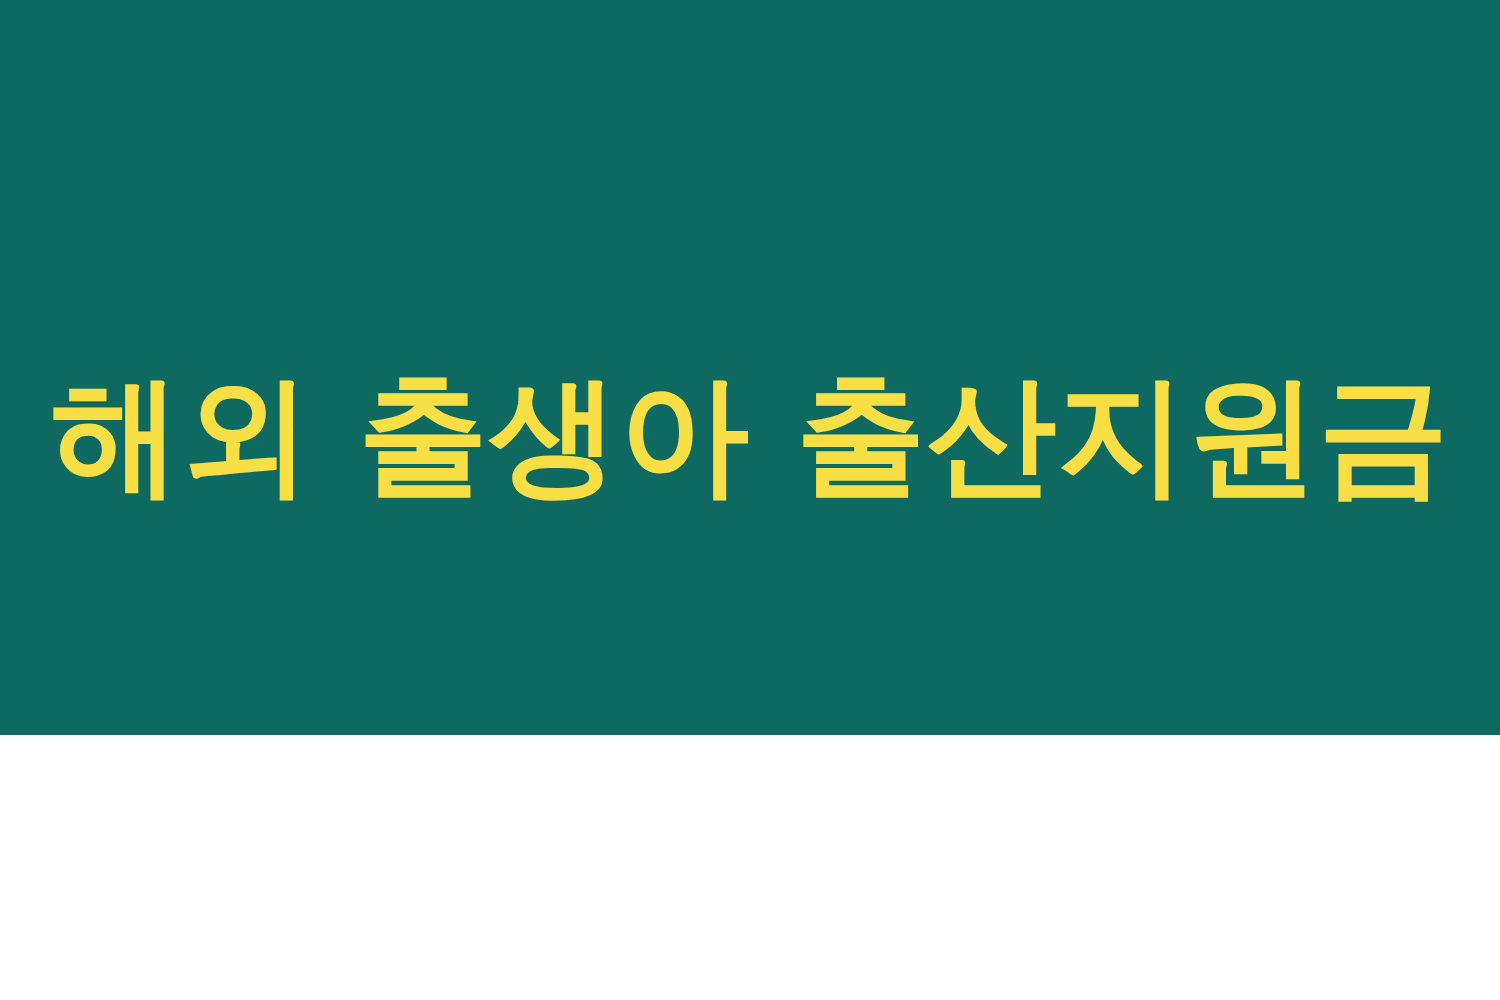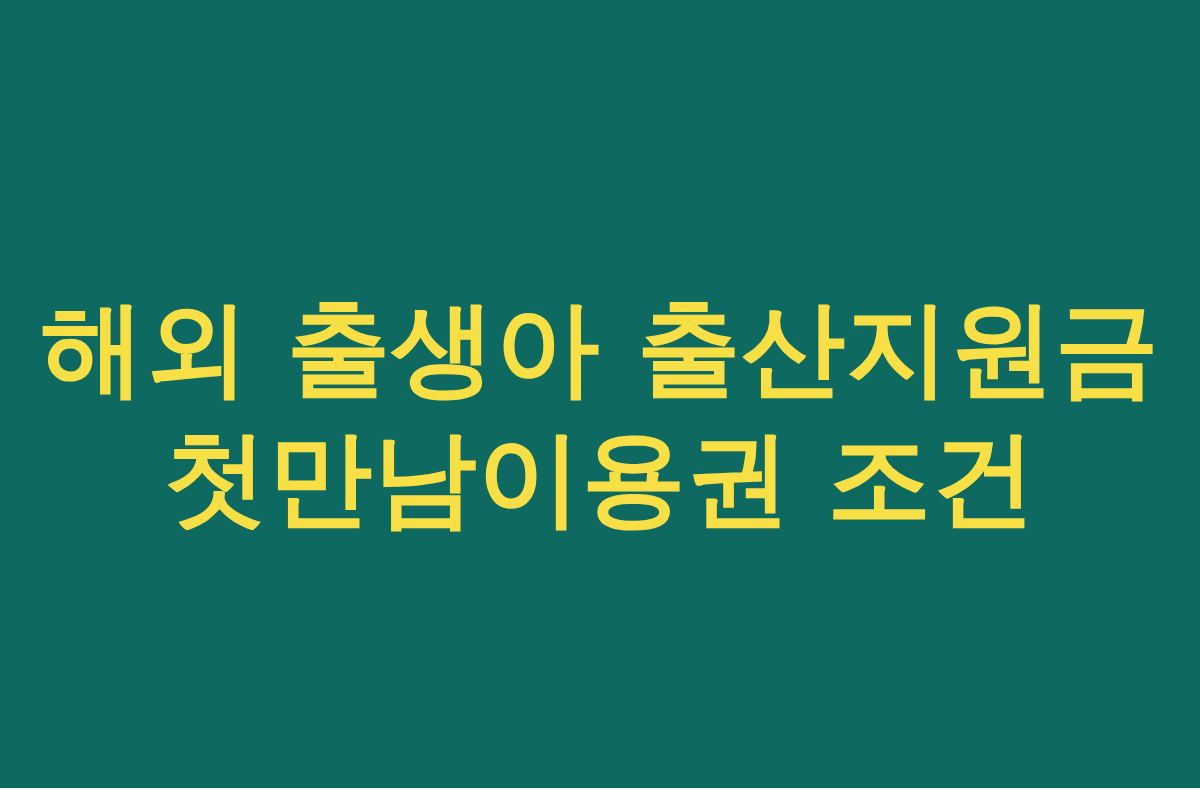--- a/index.html
+++ b/index.html
@@ -11,21 +11,21 @@
   body {
     width: 1200px;
     height: 800px;
     overflow: hidden;
     font-family: "Liberation Sans", "DejaVu Sans", sans-serif;
   }
 
   #banner {
     position: relative;
     width: 1200px;
-    height: 788px;
+    height: 588px;
     box-sizing: border-box;
     background-color: #0e6a60;
     display: flex;
     flex-direction: column;
     align-items: center;
     justify-content: center;
     overflow: hidden;
   }
 
   
@@ -57,17 +57,16 @@
 </style>
 </head>
 <body>
 
 <div id="banner" style="background-color: rgb(14, 106, 96);">
 
   <div id="headline">
 
     <span class="headline-line line-1" style="color: rgb(247, 223, 69);">해외 출생아 출산지원금</span>
 
-    <span class="headline-line line-2" style="color: rgb(247, 223, 69);">첫만남이용권 조건</span>
 
   </div>
 
 </div>
 
 </body></html>

